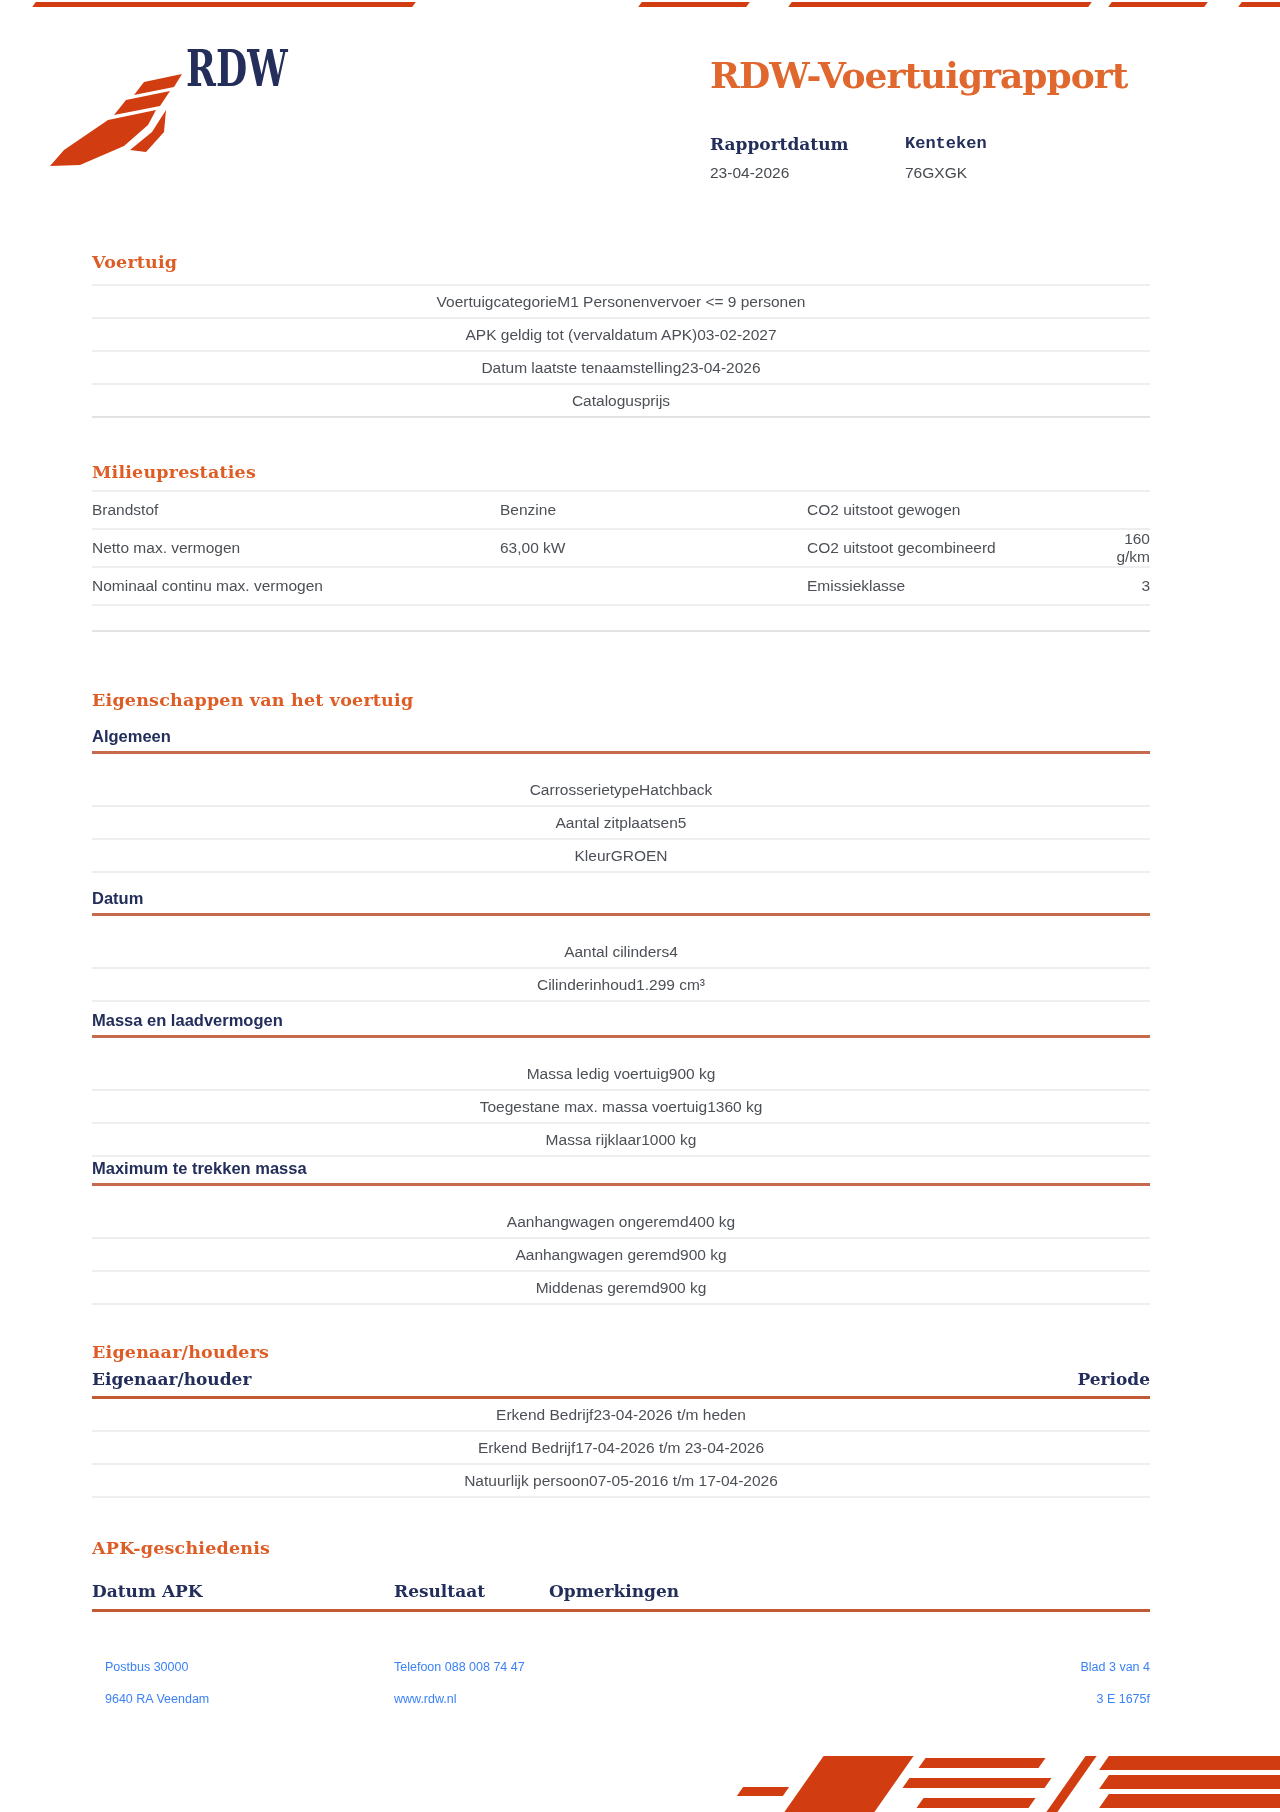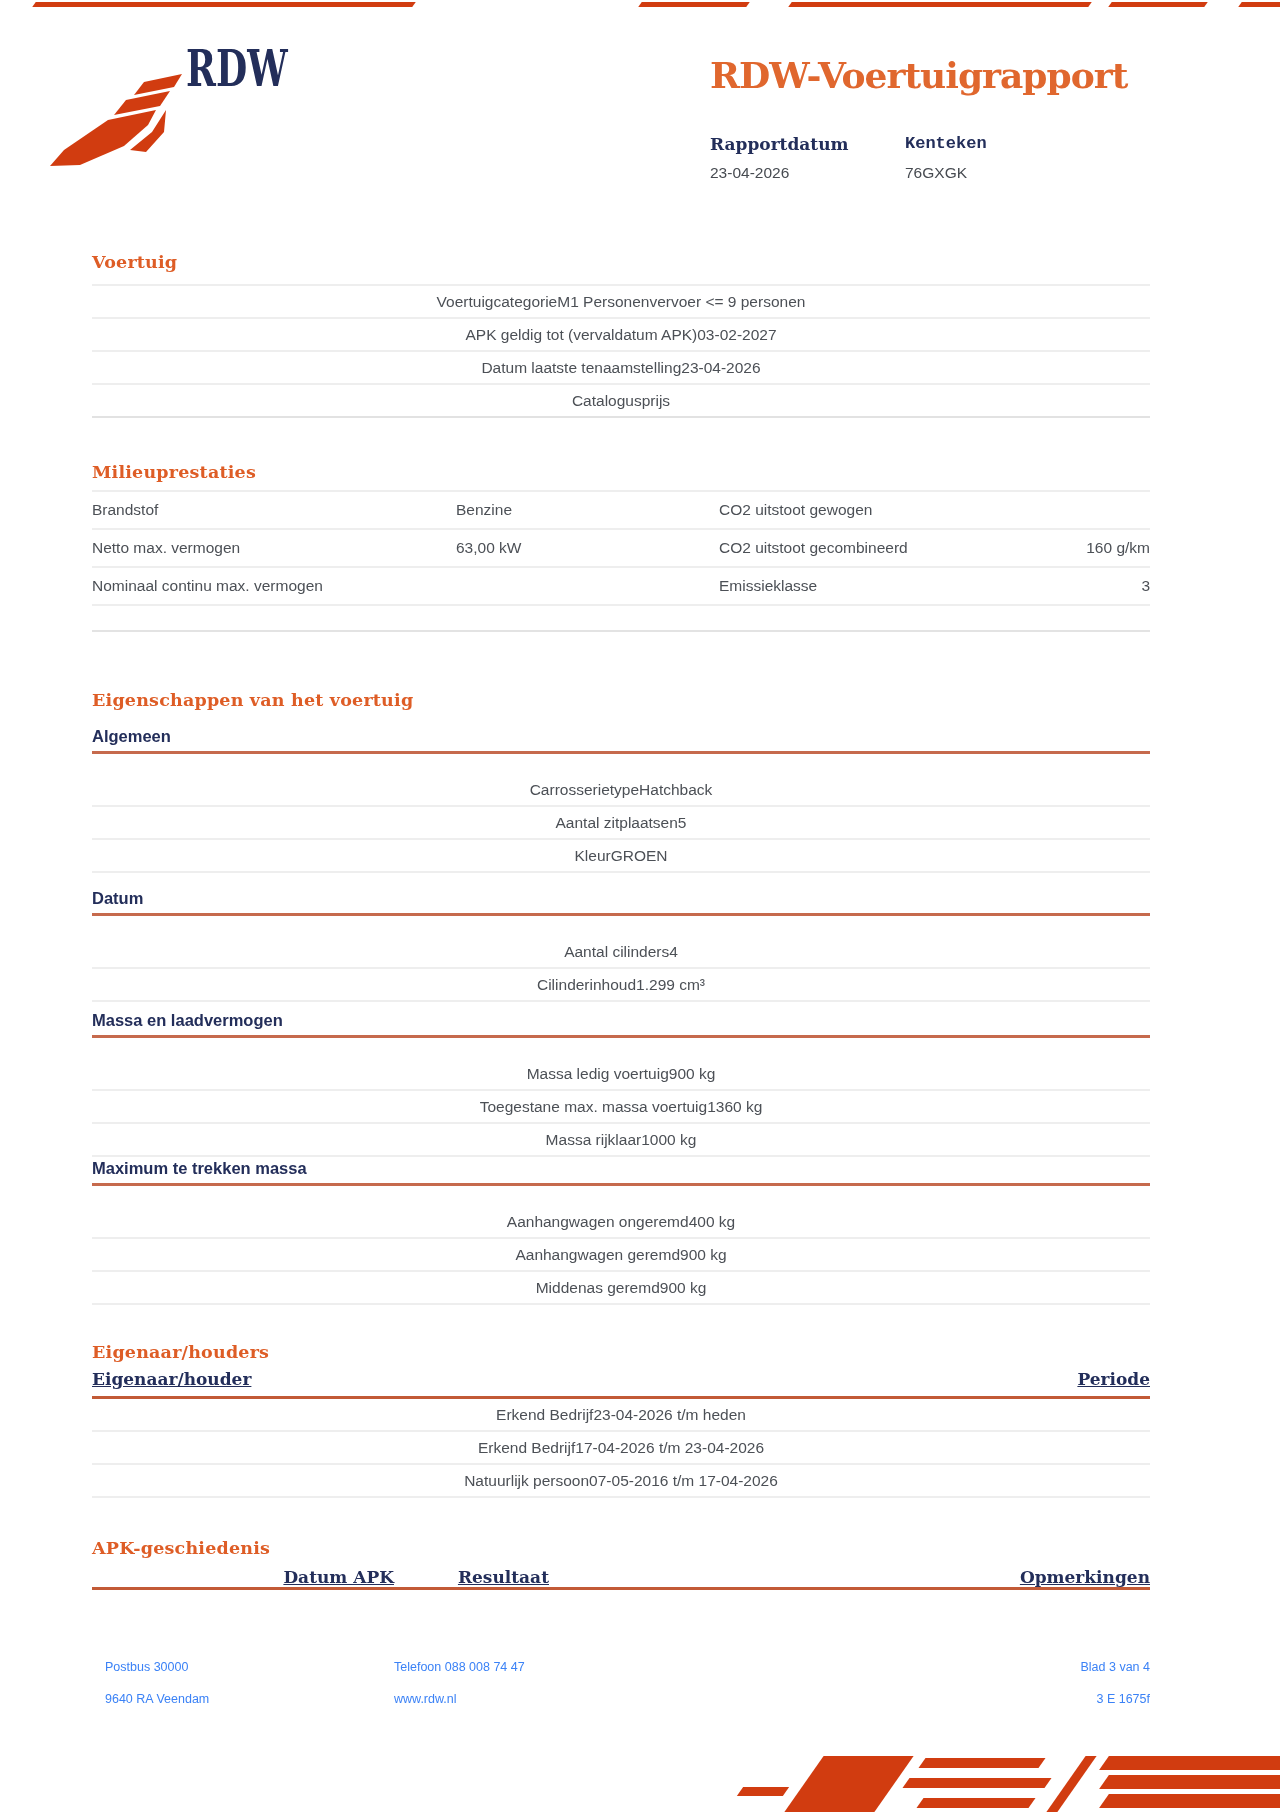--- a/index.html
+++ b/index.html
@@ -1,54 +1,54 @@
 <!DOCTYPE html>
 <html><head>
 <meta charset="utf-8">
 <style>
   html,body{margin:0;padding:0;background:#fff;}
   .page{position:relative;width:1280px;height:1812px;background:#ffffff;overflow:hidden;
         font-family:"Liberation Sans",sans-serif;color:#4c5056;}
   .abs{position:absolute;}
   .slab{font-family:"DejaVu Serif",serif;font-weight:bold;}
-  .navy{color:#232e5a;text-decoration:underline;}
+  .navy{color:#232e5a;}
   .orange-h{color:#de5d26;font-size:17.5px;letter-spacing:.2px;}
   
   .topbar{position:absolute;top:2px;height:5px;background:#d13c10;transform:skewX(-35deg);}
   
   .logo-word{position:absolute;left:186px;top:44px;font-family:"DejaVu Serif",serif;font-weight:bold;
              font-size:50px;color:#232e5a;transform:scaleX(.72);transform-origin:left top;line-height:1;}
   .doc-title{position:absolute;left:710px;top:56px;font-family:"DejaVu Serif",serif;font-weight:bold;
              font-size:36px;letter-spacing:-1px;color:#e0672e;line-height:1.1;white-space:nowrap;}
   .head-labels{position:absolute;left:710px;top:134px;width:440px;}
   .head-labels .lbl{position:absolute;top:0;font-size:17px;}
   .head-values{position:absolute;left:710px;top:164px;width:440px;font-size:15.5px;color:#474b51;}
   .head-values .val{position:absolute;top:0;}
   
   .sec{position:absolute;left:92px;width:1058px;}
   .trow{display:flex;justify-content:center;align-items:center;height:31px;
         border-bottom:2px solid #eeeeee;font-size:15.5px;}
   .ttable{margin-top:12px;border-top:2px solid #eeeeee;}
   .ttable .trow:last-child{border-bottom:2px solid #e2e2e2;}
   
   .mrow{display:grid;grid-template-columns:364px 263px 250px 1fr;align-items:center;height:36px;
-        border-bottom:2px solid #eeeeee;font-size:15.5px;}
+        border-bottom:2px solid #eeeeee;font-size:15.5px;gap:44px;}
   .mwrap{border-bottom:2px solid #e3e3e3;padding-bottom:24px;margin-top:8px;}
   .mrow .c4{text-align:right;}
   
   .subhead{font-size:16.5px;font-weight:bold;color:#232e5a;line-height:20px;}
   .subline{height:3px;background:#c66a4d;margin-top:5px;}
   .subtable{margin-top:20px;}
   .subtable .trow{border-bottom:2px solid #eeeeee;}
   
   .own-head{display:flex;justify-content:space-between;margin-top:7px;padding-bottom:7px;
             border-bottom:3px solid #c25a36;font-size:17px;}
   
-  .apk-head{display:grid;grid-template-columns:302px 155px 1fr;margin-top:9px;
-            border-bottom:3px solid #c25a36;font-size:17px;text-align:right;}
+  .apk-head{display:grid;grid-template-columns:302px 155px 1fr;margin-top:23px;padding-bottom:8px;
+            border-bottom:3px solid #c25a36;font-size:17px;}
   
   .frow{position:absolute;left:105px;right:130px;display:flex;font-size:12.5px;color:#3b82f6;}
   .frow .f1{width:289px;}
   .frow .f2{flex:1;}
   .frow .f3{text-align:right;}
   
   .deco{position:absolute;right:0;bottom:0;width:540px;height:56px;}
   .deco .bar{position:absolute;background:#d13c10;transform:skewX(-35deg);}
 </style>
 </head>

